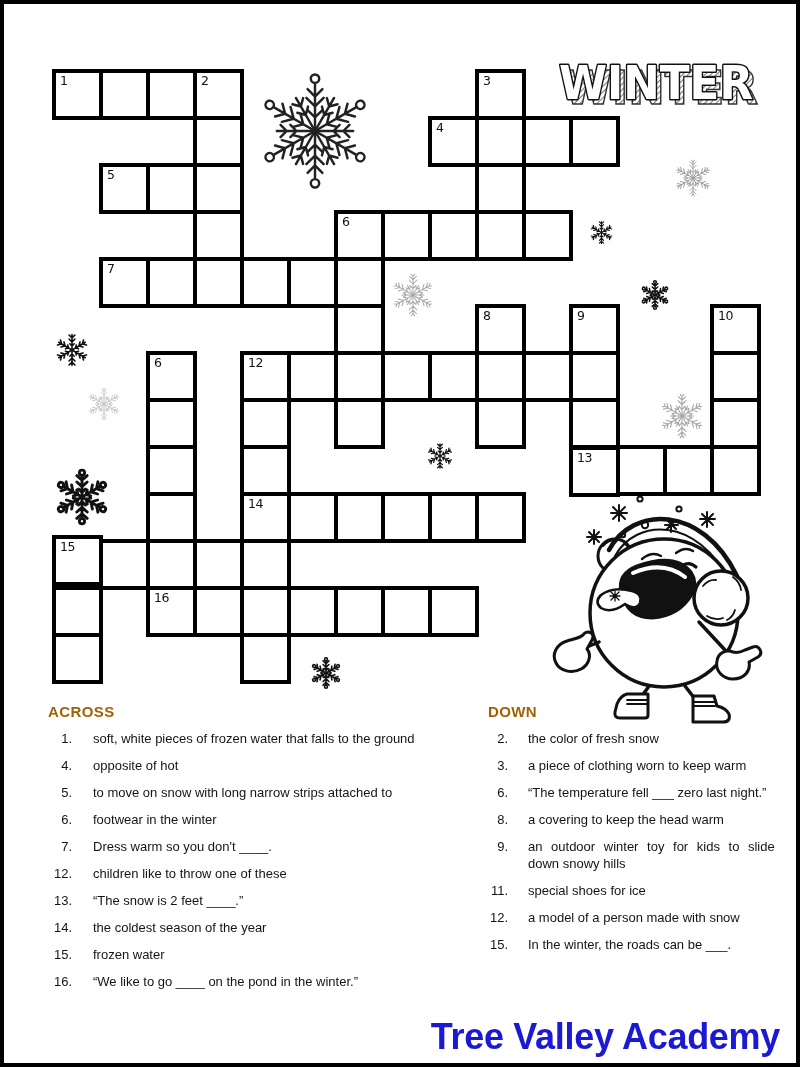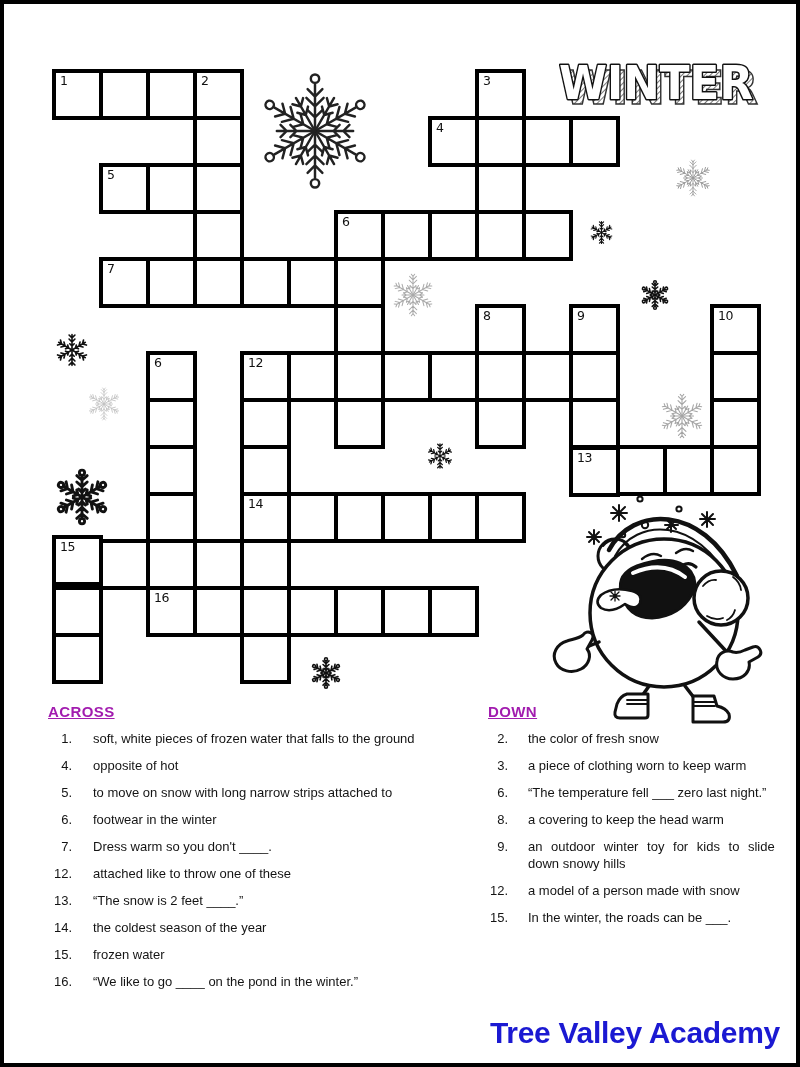--- a/index.html
+++ b/index.html
@@ -23,32 +23,32 @@
   }
   
   .flake{position:absolute;}
   
   .snowman{position:absolute;left:533px;top:488px;}
   
   .clues{position:absolute;font-size:13px;line-height:17px;color:#141414;}
   .clues.left{left:44px;top:699px;width:414px;}
   .clues.right{left:484px;top:699px;width:306px;}
   .clue-head{
-    font-size:15px;font-weight:bold;text-decoration:underline;
-    letter-spacing:.4px;margin-bottom:10px;color:#a21caf;
+    font-size:15px;font-weight:bold;
+    letter-spacing:.4px;margin-bottom:10px;color:#a16207;
   }
   .clue{display:flex;margin-bottom:10px;}
   .clue .num{flex:none;width:24px;text-align:right;margin-right:9px;}
   .clues.right .clue .num{width:20px;margin-right:8px;}
   .clue .txt{flex:1;margin-left:12px;}
   .spread{word-spacing:5px;}
   
   .footer{
     position:absolute;right:16px;top:1012px;
-    font-size:30px;font-weight:bold;color:#1b19d2;letter-spacing:-.3px;
+    font-size:36px;font-weight:bold;color:#1b19d2;letter-spacing:-.3px;
   }
 </style>
 </head>
 <body>
 
 <div class="page">
 
   <svg class="title-svg" width="214" height="72" viewBox="0 0 214 72">
     <defs>
       <pattern id="hatch" width="4" height="4" patternUnits="userSpaceOnUse" patternTransform="rotate(45)">
@@ -607,21 +607,21 @@
         </div>
         <div class="clue">
           <span class="num">7.</span>
           <span class="txt">
             <div>Dress warm so you don't ____.</div>
           </span>
         </div>
         <div class="clue">
           <span class="num">12.</span>
           <span class="txt">
-            <div>attached like to throw one of these</div>
+            <div>children like to throw one of these</div>
           </span>
         </div>
         <div class="clue">
           <span class="num">13.</span>
           <span class="txt">
             <div>“The snow is 2 feet ____.”</div>
           </span>
         </div>
         <div class="clue">
           <span class="num">14.</span>
@@ -672,20 +672,26 @@
           </span>
         </div>
         <div class="clue">
           <span class="num">9.</span>
           <span class="txt">
             <div class="spread">an outdoor winter toy for kids to slide</div>
             <div>down snowy hills</div>
           </span>
         </div>
         <div class="clue">
+          <span class="num">11.</span>
+          <span class="txt">
+            <div>special shoes for ice</div>
+          </span>
+        </div>
+        <div class="clue">
           <span class="num">12.</span>
           <span class="txt">
             <div>a model of a person made with snow</div>
           </span>
         </div>
         <div class="clue">
           <span class="num">15.</span>
           <span class="txt">
             <div>In the winter, the roads can be ___.</div>
           </span>

